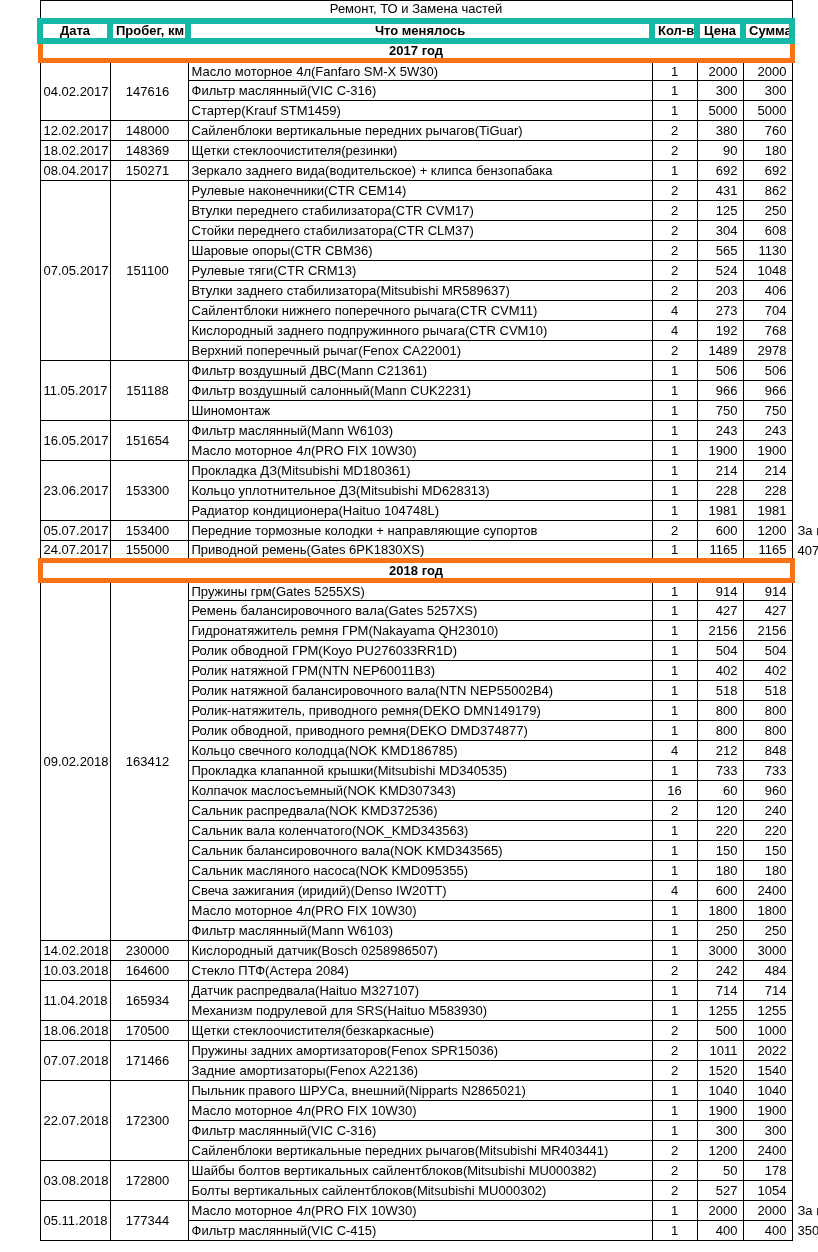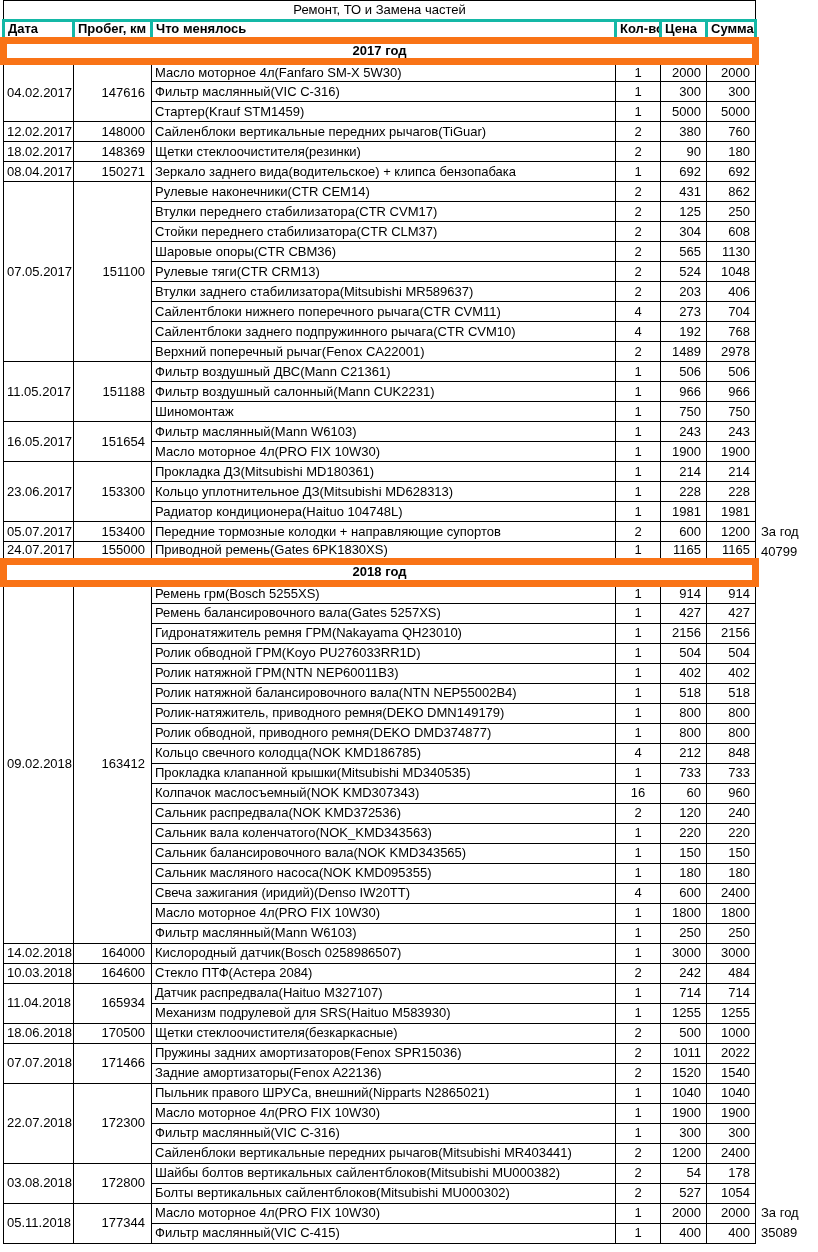--- a/index.html
+++ b/index.html
@@ -2,52 +2,52 @@
 <html><head>
 <meta charset="utf-8">
 <style>
   * { box-sizing: border-box; }
   html, body { margin: 0; padding: 0; background: #ffffff; }
   body {
     font-family: "Liberation Sans", sans-serif;
     font-size: 13px;
     color: #000;
   }
-  .sheet { width: 708px; }
+  .sheet { width: 708px; padding-left: 37px; }
   table {
     border-collapse: collapse;
     table-layout: fixed;
     width: 818px;
   }
   td, th {
     height: 20px;
     padding: 0 3px;
     overflow: hidden;
     white-space: nowrap;
     vertical-align: middle;
     font-weight: normal;
     line-height: 1.1;
   }
   .title-cell {
     border: 1px solid #000;
     text-align: center;
   }
   .hdr {
-    border: 3px solid #14b8a6;
-    font-weight: bold;
-    text-align: left;
-  }
-  .year-cell {
-    border: 7px solid #f97316;
+    border: 6px solid #14b8a6;
     font-weight: bold;
     text-align: center;
   }
+  .year-cell {
+    border: 5px solid #f97316;
+    font-weight: bold;
+    text-align: center;
+  }
   .cell { border: 1px solid #000; }
   .date { text-align: right; }
-  .mileage { text-align: right; padding-right: 6px; }
+  .mileage { text-align: center; padding-right: 6px; }
   .what { text-align: left; margin-left: 22px; }
   .qty { text-align: center; }
   .price { text-align: right; padding-right: 5px; }
   .sum { text-align: right; padding-right: 5px; }
   .note-cell {
     border: none;
     text-align: left;
     padding: 0 5px;
   }
 </style>
@@ -178,21 +178,21 @@
           <td class="note-cell"></td>
         </tr>
         <tr>
           <td class="cell what">Сайлентблоки нижнего поперечного рычага(CTR CVM11)</td>
           <td class="cell qty">4</td>
           <td class="cell price">273</td>
           <td class="cell sum">704</td>
           <td class="note-cell"></td>
         </tr>
         <tr>
-          <td class="cell what">Сайлентблоки заднего подпружинного рычага(CTR CVM10)</td>
+          <td class="cell what">Кислородный заднего подпружинного рычага(CTR CVM10)</td>
           <td class="cell qty">4</td>
           <td class="cell price">192</td>
           <td class="cell sum">768</td>
           <td class="note-cell"></td>
         </tr>
         <tr>
           <td class="cell what">Верхний поперечный рычаг(Fenox CA22001)</td>
           <td class="cell qty">2</td>
           <td class="cell price">1489</td>
           <td class="cell sum">2978</td>
@@ -278,21 +278,21 @@
           <td class="cell sum">1165</td>
           <td class="note-cell">40799</td>
         </tr>
         <tr>
           <td class="year-cell" colspan="6">2018 год</td>
           <td class="note-cell"></td>
         </tr>
         <tr>
           <td class="cell date" rowspan="18">09.02.2018</td>
           <td class="cell mileage" rowspan="18">163412</td>
-          <td class="cell what">Ремень грм(Bosch 5255XS)</td>
+          <td class="cell what">Пружины грм(Gates 5255XS)</td>
           <td class="cell qty">1</td>
           <td class="cell price">914</td>
           <td class="cell sum">914</td>
           <td class="note-cell"></td>
         </tr>
         <tr>
           <td class="cell what">Ремень балансировочного вала(Gates 5257XS)</td>
           <td class="cell qty">1</td>
           <td class="cell price">427</td>
           <td class="cell sum">427</td>
@@ -405,21 +405,21 @@
         </tr>
         <tr>
           <td class="cell what">Фильтр маслянный(Mann W6103)</td>
           <td class="cell qty">1</td>
           <td class="cell price">250</td>
           <td class="cell sum">250</td>
           <td class="note-cell"></td>
         </tr>
         <tr>
           <td class="cell date" rowspan="1">14.02.2018</td>
-          <td class="cell mileage" rowspan="1">164000</td>
+          <td class="cell mileage" rowspan="1">230000</td>
           <td class="cell what">Кислородный датчик(Bosch 0258986507)</td>
           <td class="cell qty">1</td>
           <td class="cell price">3000</td>
           <td class="cell sum">3000</td>
           <td class="note-cell"></td>
         </tr>
         <tr>
           <td class="cell date" rowspan="1">10.03.2018</td>
           <td class="cell mileage" rowspan="1">164600</td>
           <td class="cell what">Стекло ПТФ(Астера 2084)</td>
@@ -497,21 +497,21 @@
           <td class="cell qty">2</td>
           <td class="cell price">1200</td>
           <td class="cell sum">2400</td>
           <td class="note-cell"></td>
         </tr>
         <tr>
           <td class="cell date" rowspan="2">03.08.2018</td>
           <td class="cell mileage" rowspan="2">172800</td>
           <td class="cell what">Шайбы болтов вертикальных сайлентблоков(Mitsubishi MU000382)</td>
           <td class="cell qty">2</td>
-          <td class="cell price">54</td>
+          <td class="cell price">50</td>
           <td class="cell sum">178</td>
           <td class="note-cell"></td>
         </tr>
         <tr>
           <td class="cell what">Болты вертикальных сайлентблоков(Mitsubishi MU000302)</td>
           <td class="cell qty">2</td>
           <td class="cell price">527</td>
           <td class="cell sum">1054</td>
           <td class="note-cell"></td>
         </tr>

